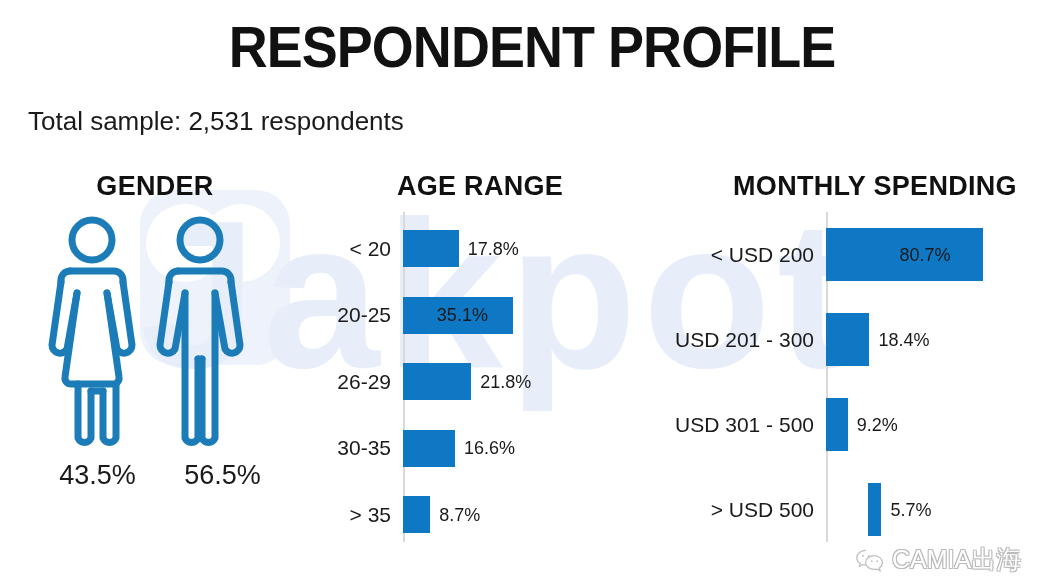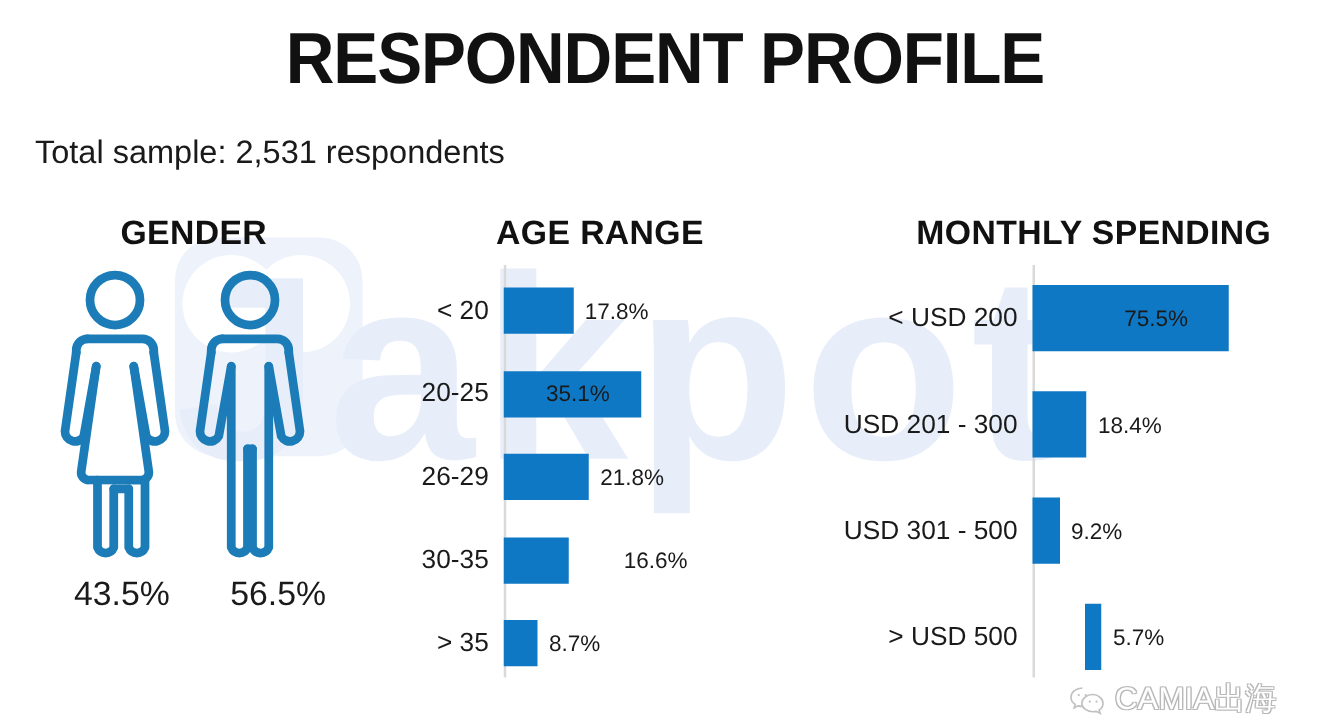--- a/index.html
+++ b/index.html
@@ -272,42 +272,42 @@
       </div>
       <div class="row" style="top: 151px; height: 37px;">
         <div class="row-label">26-29</div>
         <div class="bar-wrap" style="height: 37px;">
           <div class="bar" style="width: 68.234px; background: rgb(15, 120, 196);"></div>
           <div class="bar-value">21.8%</div>
         </div>
       </div>
       <div class="row" style="top: 217.5px; height: 37px;">
         <div class="row-label">30-35</div>
-        <div class="bar-wrap" style="height: 37px; gap: 35px;">
+        <div class="bar-wrap" style="height: 37px;">
           <div class="bar" style="width: 51.958px; background: rgb(15, 120, 196);"></div>
           <div class="bar-value">16.6%</div>
         </div>
       </div>
       <div class="row" style="top: 284px; height: 37px;">
         <div class="row-label">&gt; 35</div>
         <div class="bar-wrap" style="height: 37px;">
           <div class="bar" style="width: 27.231px; background: rgb(15, 120, 196);"></div>
           <div class="bar-value">8.7%</div>
         </div>
       </div>
     </div>
 
   <div class="sect-heading" id="h-spending">MONTHLY SPENDING</div>
   <div class="chart" id="chart-spending">
     <div class="axis"></div>
   <div class="row" style="top: 16px; height: 53px;">
         <div class="row-label">&lt; USD 200</div>
         <div class="bar-wrap" style="height: 53px;">
           <div class="bar" style="width: 157.412px; background: rgb(15, 120, 196);"></div>
-          <div class="bar-value inside" style="left: 73.412px;">75.5%</div>
+          <div class="bar-value inside" style="left: 73.412px;">80.7%</div>
         </div>
       </div>
       <div class="row" style="top: 101px; height: 53px;">
         <div class="row-label">USD 201 - 300</div>
         <div class="bar-wrap" style="height: 53px;">
           <div class="bar" style="width: 43.424px; background: rgb(15, 120, 196);"></div>
           <div class="bar-value">18.4%</div>
         </div>
       </div>
       <div class="row" style="top: 186px; height: 53px;">

